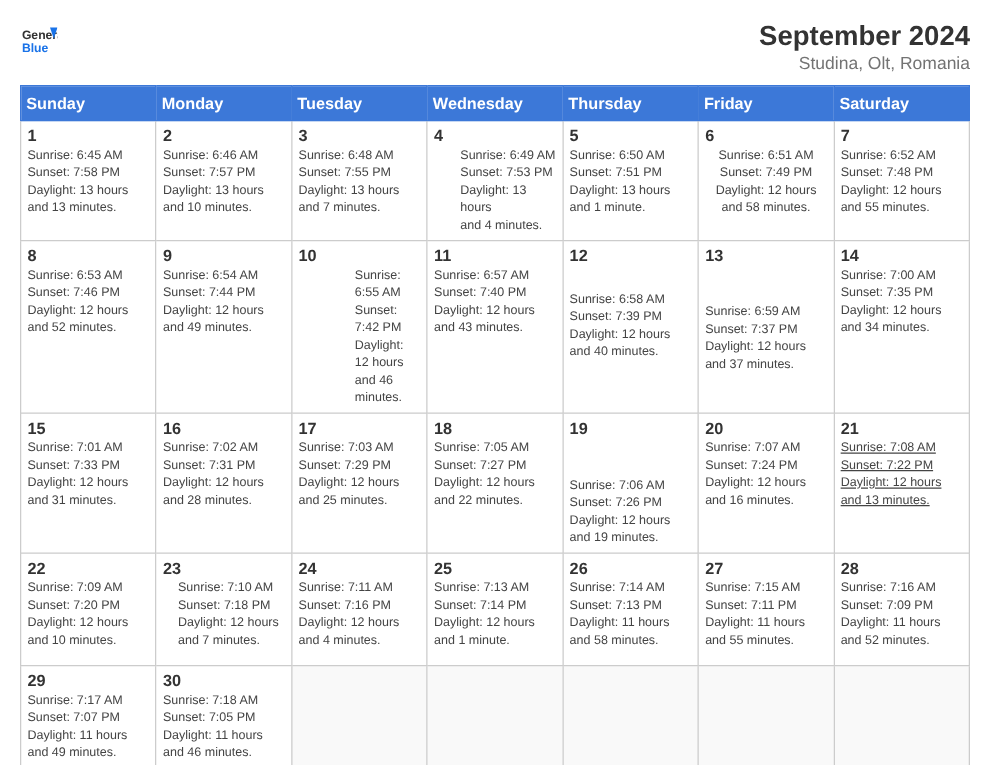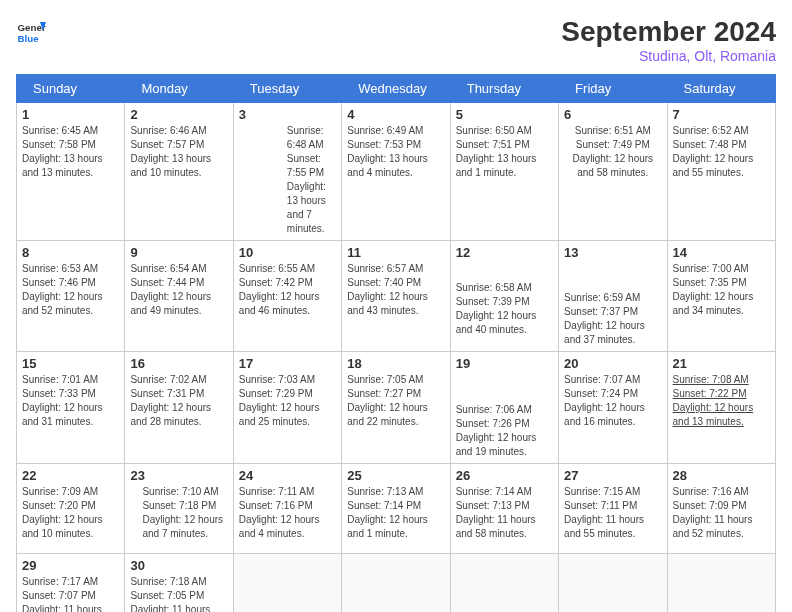--- a/index.html
+++ b/index.html
@@ -22,40 +22,40 @@
       gap: 4px;
     }
     .logo-icon {
       width: 30px;
       height: 30px;
     }
     .title-section {
       text-align: right;
     }
     .month-title {
-      font-size: 28px;
+      font-size: 22px;
       font-weight: bold;
       color: #333;
     }
     .location {
       font-size: 14px;
-      color: #8b5cf6;
+      color: #737373;
     }
     .calendar {
       width: 100%;
       border-collapse: collapse;
       font-size: 11px;
     }
     .calendar th {
       background-color: #3c78d8;
       color: #fff;
-      padding: 6px 16px;
+      padding: 6px 4px;
       text-align: left;
       font-size: 13px;
-      font-weight: normal;
+      font-weight: bold;
       border: 1px solid #3c78d8;
     }
     .calendar td {
       border: 1px solid #ccc;
       vertical-align: top;
       padding: 4px 5px;
       width: 107px;
       height: 90px;
       background: #fff;
     }
@@ -118,28 +118,28 @@
         </td>
         <td>
           <span class="day-number">2</span>
           <div class="day-info" style="white-space: pre-line;">Sunrise: 6:46 AM
 Sunset: 7:57 PM
 Daylight: 13 hours
 and 10 minutes.</div>
         </td>
         <td>
           <span class="day-number">3</span>
-          <div class="day-info" style="white-space: pre-line; margin-left: 48px;">Sunrise: 6:48 AM
+          <div class="day-info" style="white-space: pre-line;">Sunrise: 6:48 AM
 Sunset: 7:55 PM
 Daylight: 13 hours
 and 7 minutes.</div>
         </td>
         <td>
           <span class="day-number">4</span>
-          <div class="day-info" style="white-space: pre-line;">Sunrise: 6:49 AM
+          <div class="day-info" style="white-space: pre-line; margin-left: 21px;">Sunrise: 6:49 AM
 Sunset: 7:53 PM
 Daylight: 13 hours
 and 4 minutes.</div>
         </td>
         <td>
           <span class="day-number">5</span>
           <div class="day-info" style="white-space: pre-line;">Sunrise: 6:50 AM
 Sunset: 7:51 PM
 Daylight: 13 hours
 and 1 minute.</div>
@@ -169,21 +169,21 @@
         </td>
         <td>
           <span class="day-number">9</span>
           <div class="day-info" style="white-space: pre-line;">Sunrise: 6:54 AM
 Sunset: 7:44 PM
 Daylight: 12 hours
 and 49 minutes.</div>
         </td>
         <td>
           <span class="day-number">10</span>
-          <div class="day-info" style="white-space: pre-line;">Sunrise: 6:55 AM
+          <div class="day-info" style="white-space: pre-line; margin-left: 45px;">Sunrise: 6:55 AM
 Sunset: 7:42 PM
 Daylight: 12 hours
 and 46 minutes.</div>
         </td>
         <td>
           <span class="day-number">11</span>
           <div class="day-info" style="white-space: pre-line;">Sunrise: 6:57 AM
 Sunset: 7:40 PM
 Daylight: 12 hours
 and 43 minutes.</div>

